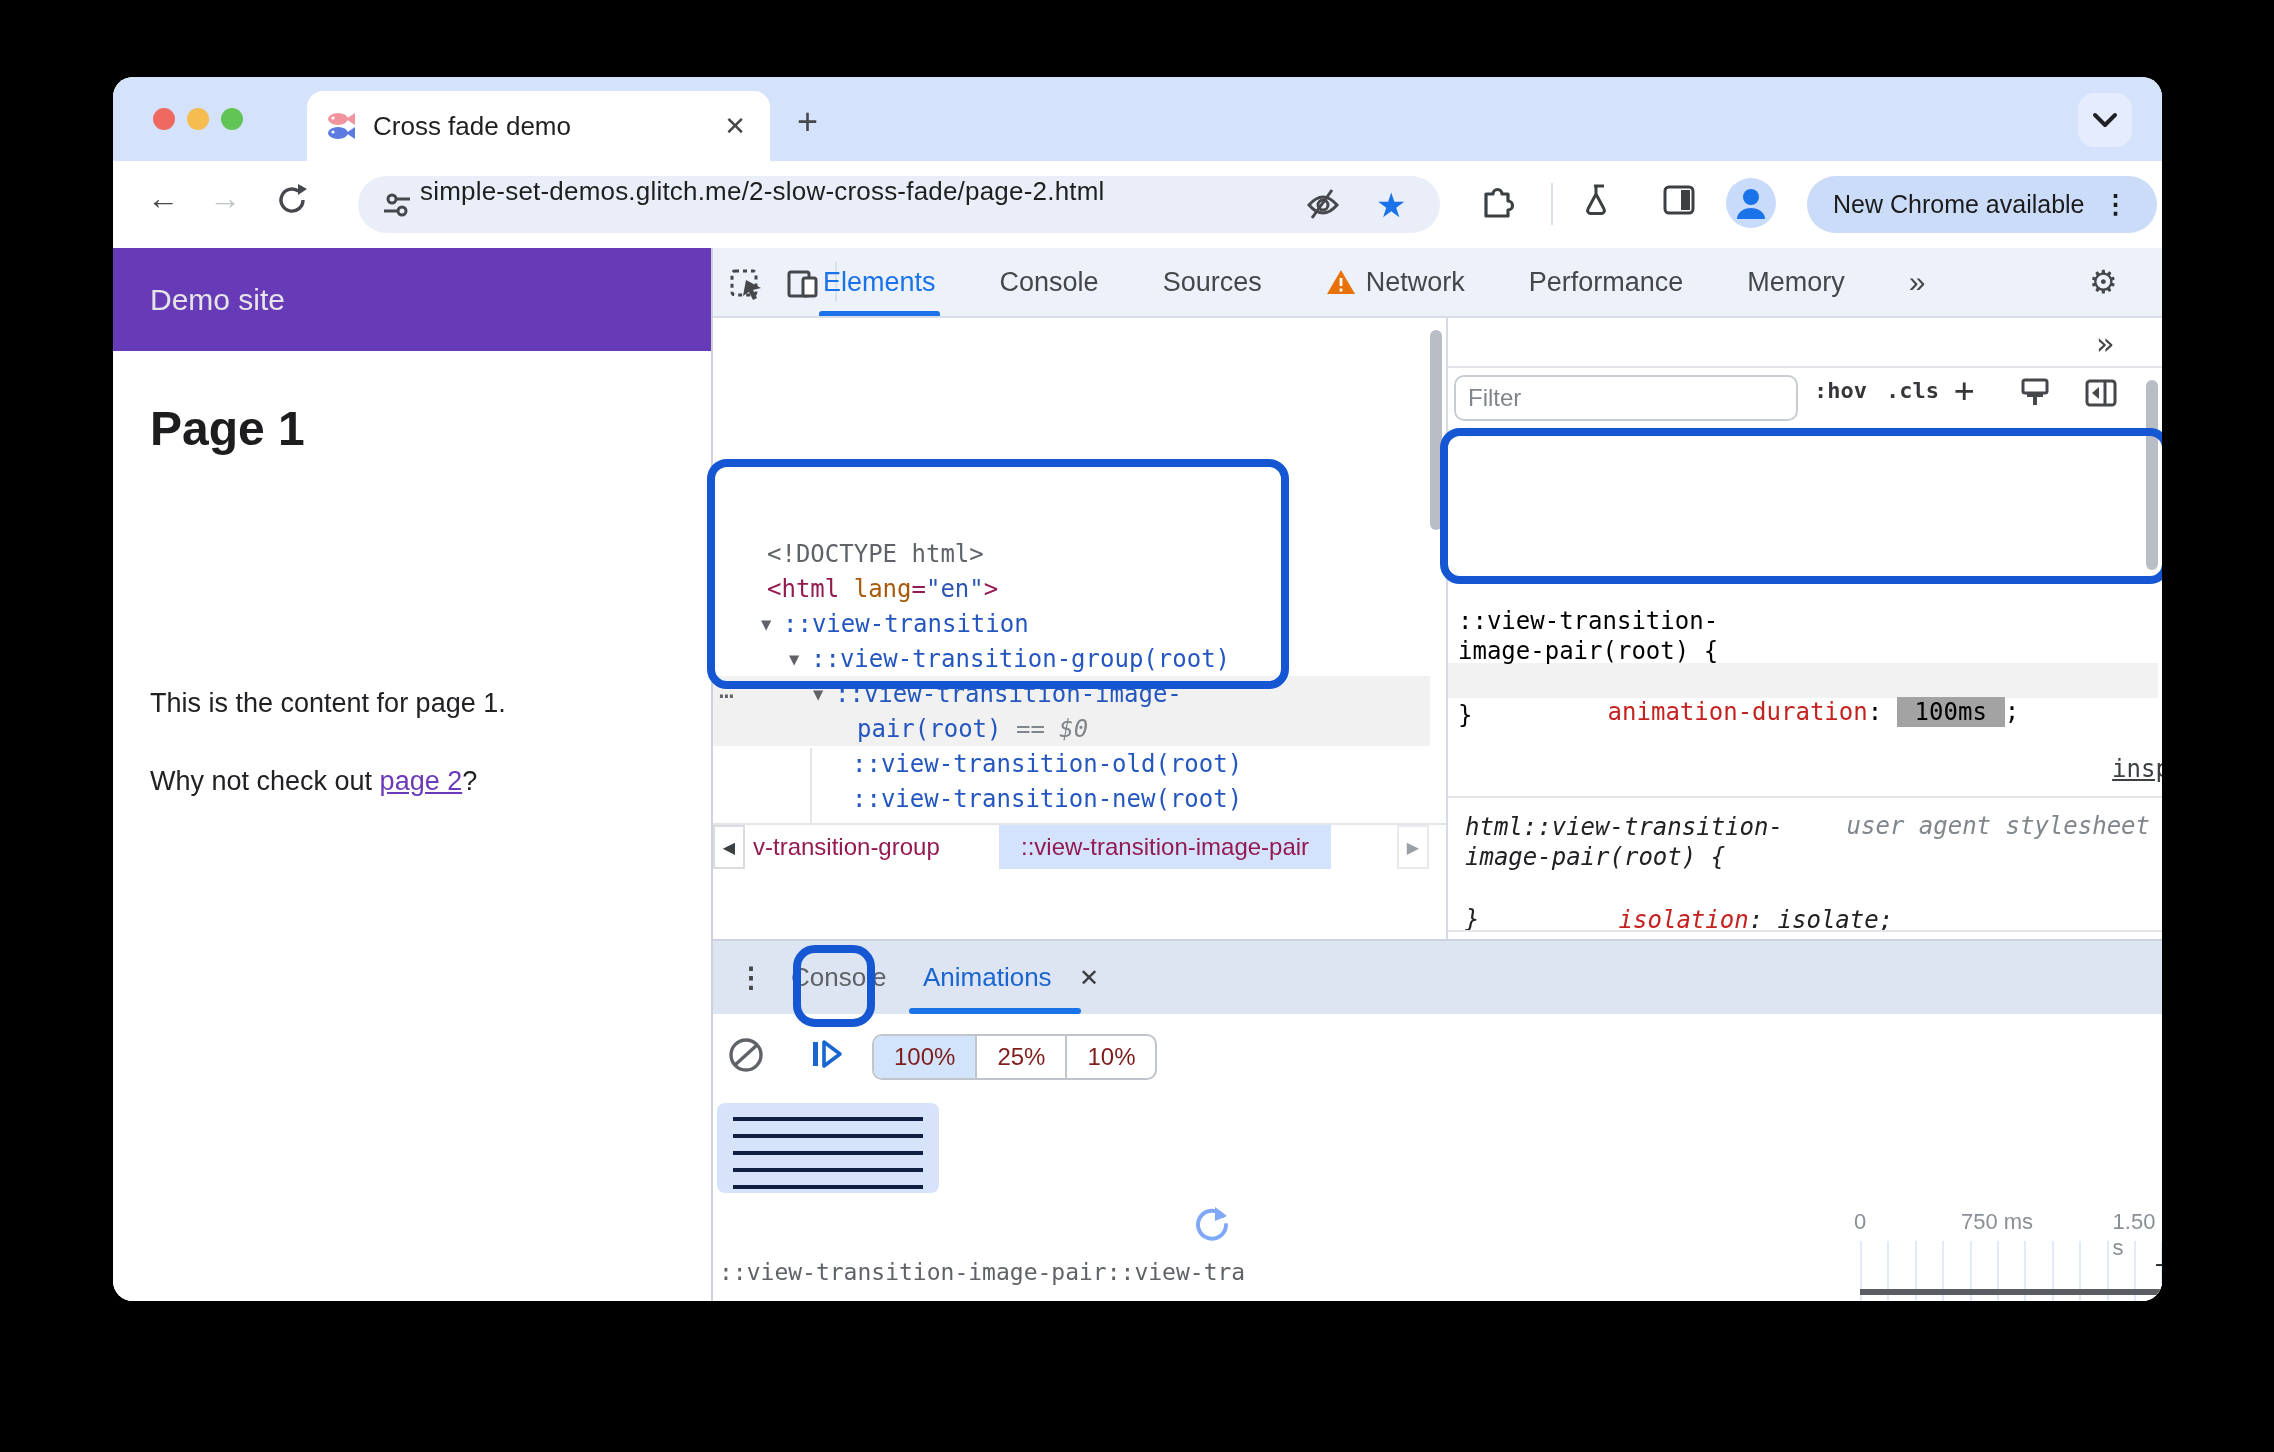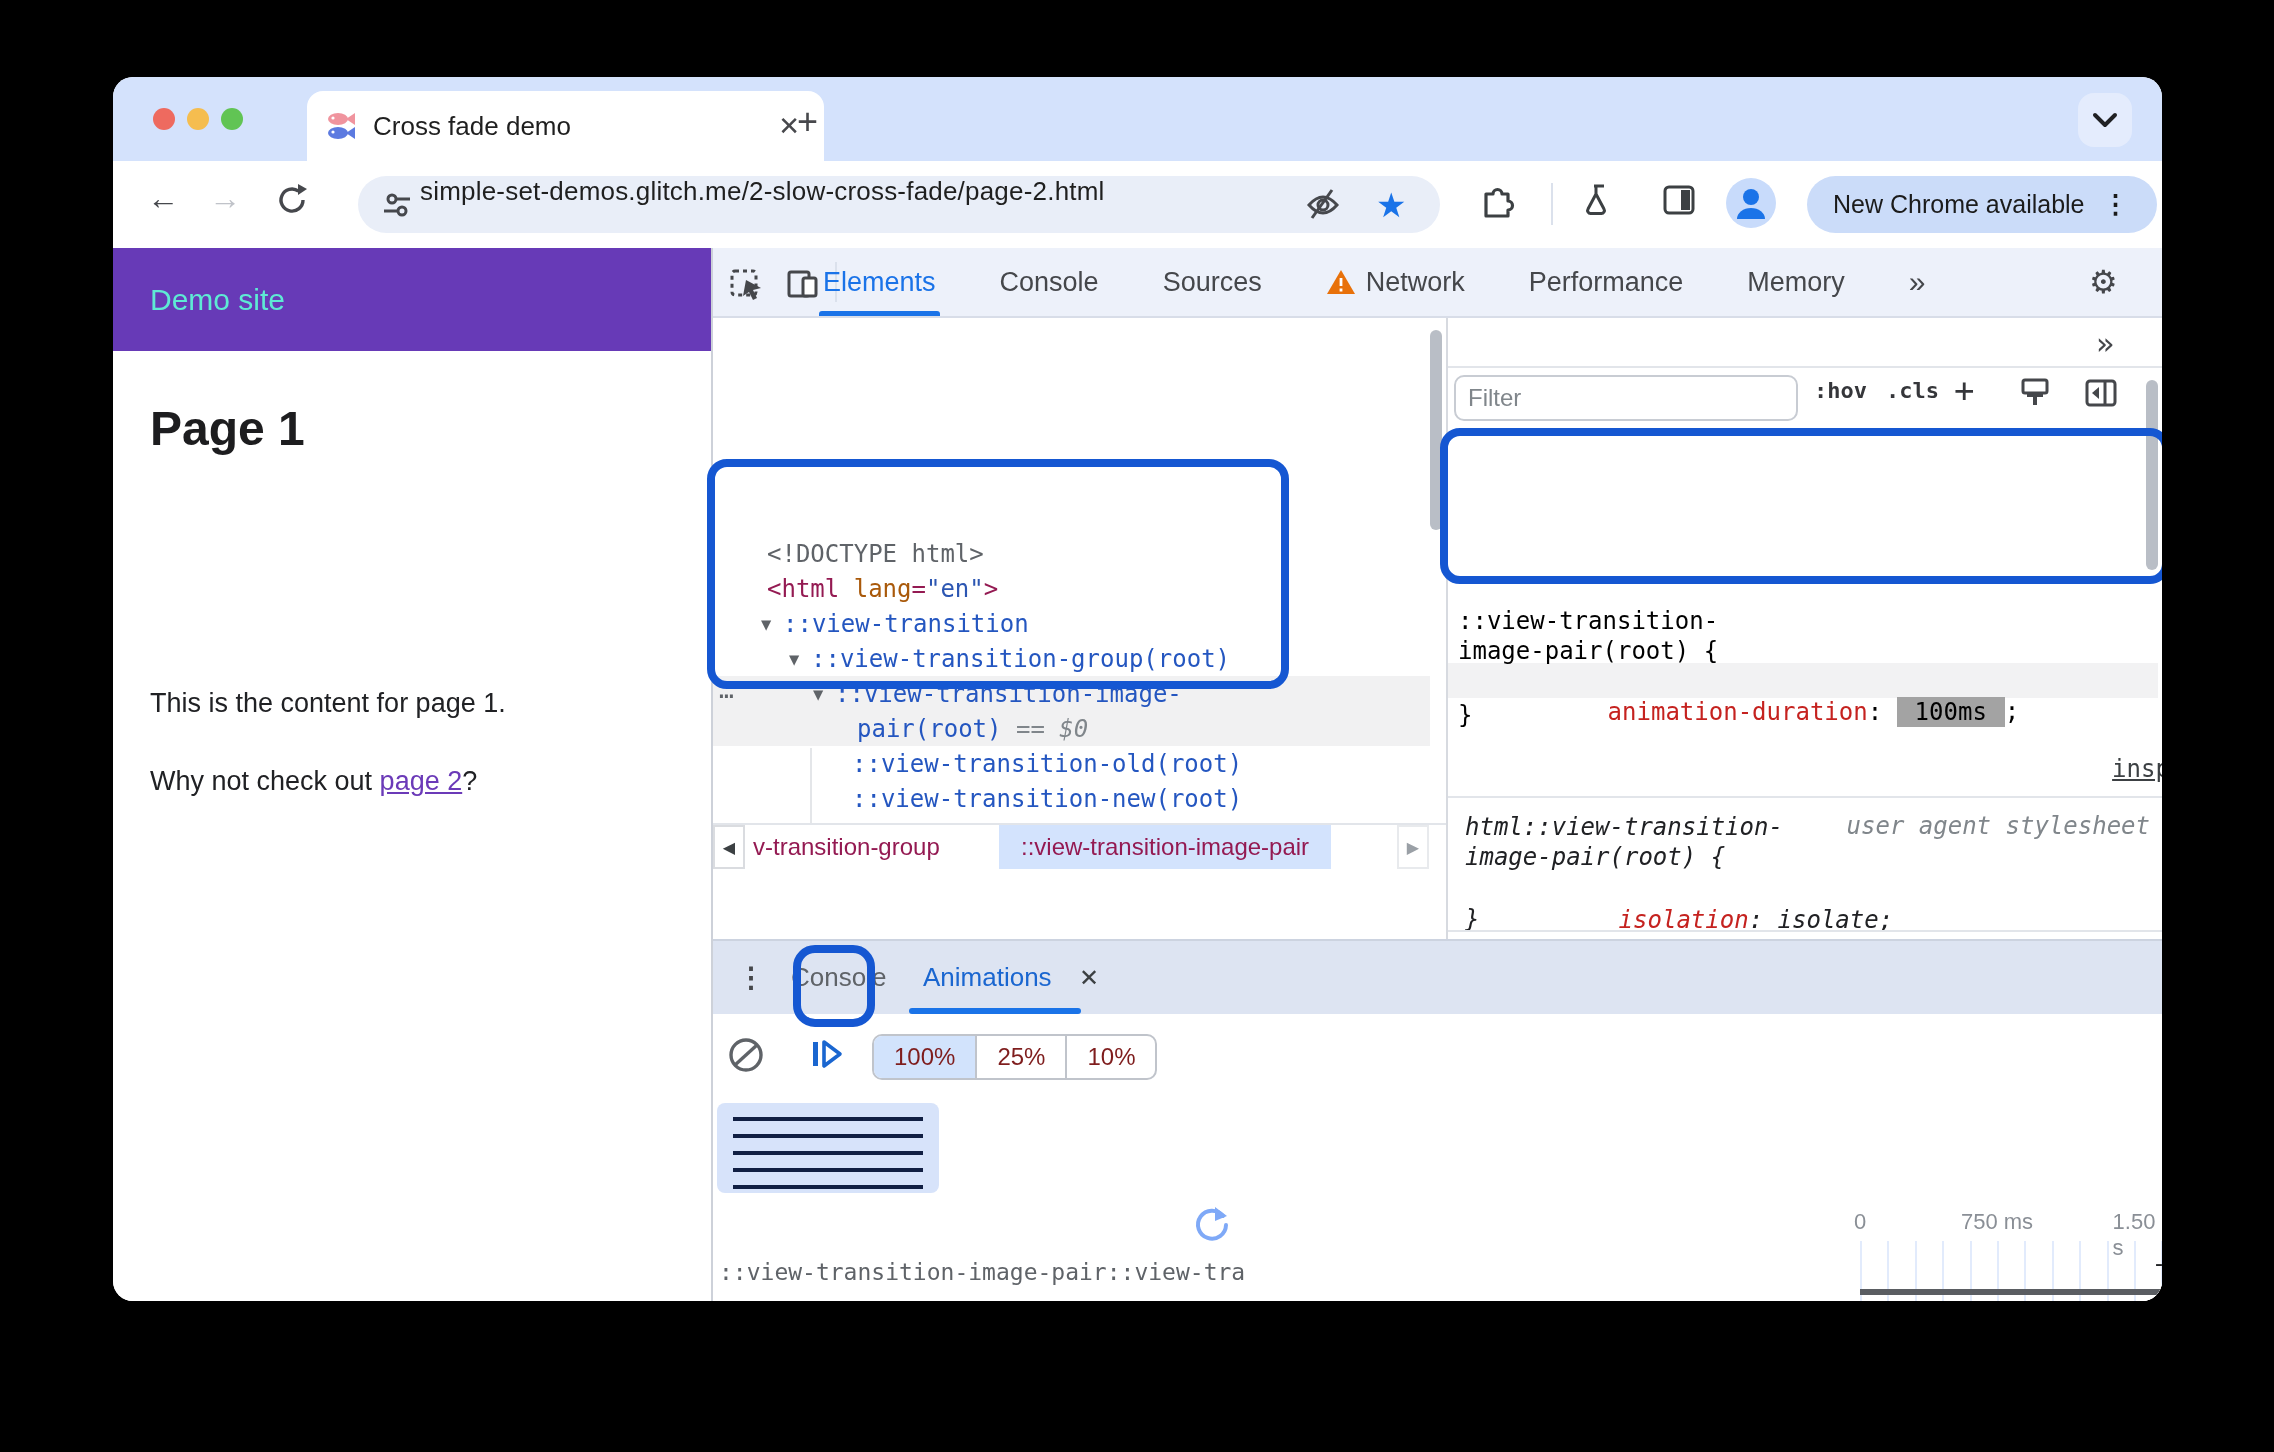--- a/index.html
+++ b/index.html
@@ -4,21 +4,21 @@
 <style>
   html,body{margin:0;padding:0;background:#000;}
   body{width:2274px;height:1452px;position:relative;overflow:hidden;
        font-family:"Liberation Sans",sans-serif;-webkit-font-smoothing:antialiased;}
   
   #window{position:absolute;left:113px;top:77px;width:2049px;height:1224px;
           border-radius:20px;overflow:hidden;background:#fff;}
   
   #tabstrip{position:absolute;left:0;top:0;width:100%;height:84px;background:#d4e2fc;}
   .light{position:absolute;top:31px;width:22px;height:22px;border-radius:50%;}
-  #tab-active{position:absolute;left:194px;top:14px;width:517px;height:70px;background:#fff;
+  #tab-active{position:absolute;left:194px;top:14px;width:463px;height:70px;background:#fff;
               border-radius:16px 16px 0 0;display:flex;align-items:center;}
   .tabtitle{font-size:26px;color:#1f1f1f;margin-left:14px;}
   #tab-close{position:absolute;right:24px;font-size:26px;color:#47484c;}
   #newtab-btn{position:absolute;left:684px;top:30px;font-size:36px;color:#47484c;line-height:30px;}
   #tabsearch{position:absolute;right:30px;top:16px;width:54px;height:54px;border-radius:16px;
              background:#e4ecfd;display:flex;align-items:center;justify-content:center;}
   
   #toolbar{position:absolute;left:0;top:84px;width:100%;height:87px;background:#fff;}
   .navic{position:absolute;top:19px;font-size:32px;}
   #urlpill{position:absolute;left:245px;top:15px;width:1082px;height:57px;border-radius:29px;
@@ -27,21 +27,21 @@
   .pill-ic{position:absolute;top:0;height:57px;display:flex;align-items:center;}
   #update-pill{position:absolute;left:1694px;top:15px;width:350px;height:57px;border-radius:29px;
                background:#cbdcf9;display:flex;align-items:center;}
   #update-pill span.lbl{font-size:25px;color:#1b1b1b;margin-left:26px;}
   #update-pill .kebab{margin-left:18px;font-size:26px;color:#1b1b1b;font-weight:bold;}
   .vdiv{position:absolute;top:22px;width:2px;height:42px;background:#dbe1ec;}
   
   #page{position:absolute;left:0;top:171px;width:598px;height:1053px;background:#fff;}
   #site-header{position:absolute;left:0;top:0;width:100%;height:103px;background:#673ab7;
                display:flex;align-items:center;}
-  #site-header span{color:#5eead4;font-size:30px;margin-left:37px;}
+  #site-header span{color:#e5e5e5;font-size:30px;margin-left:37px;}
   #page-h1{position:absolute;left:37px;top:153px;font-size:48px;font-weight:bold;color:#1d1d1f;}
   .page-p{position:absolute;left:37px;font-size:27px;color:#202124;}
   .purple-link{color:#6b3ab8;text-decoration:underline;}
   
   #devtools{position:absolute;left:598px;top:171px;width:1451px;height:1053px;background:#fff;
             border-left:2px solid #cdd1d9;box-sizing:border-box;}
   #dt-toolbar{position:absolute;left:0;top:0;width:100%;height:70px;background:#edf1fa;
               border-bottom:2px solid #d8dde8;box-sizing:border-box;}
   #main-tabs{position:absolute;left:110px;top:0;height:68px;display:flex;align-items:center;gap:64px;}
   .mtab{font-size:27px;color:#45474b;position:relative;display:flex;align-items:center;gap:10px;height:68px;line-height:68px;}

